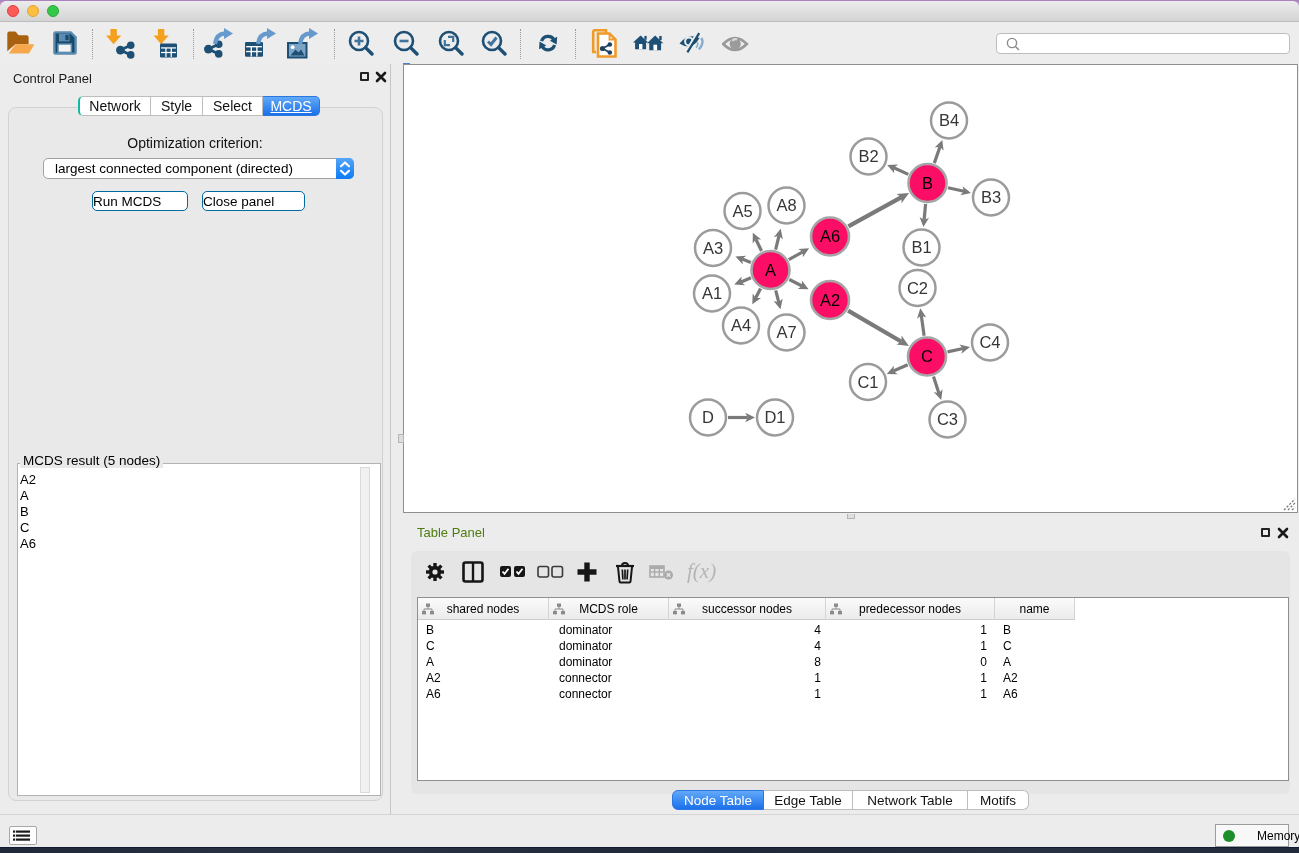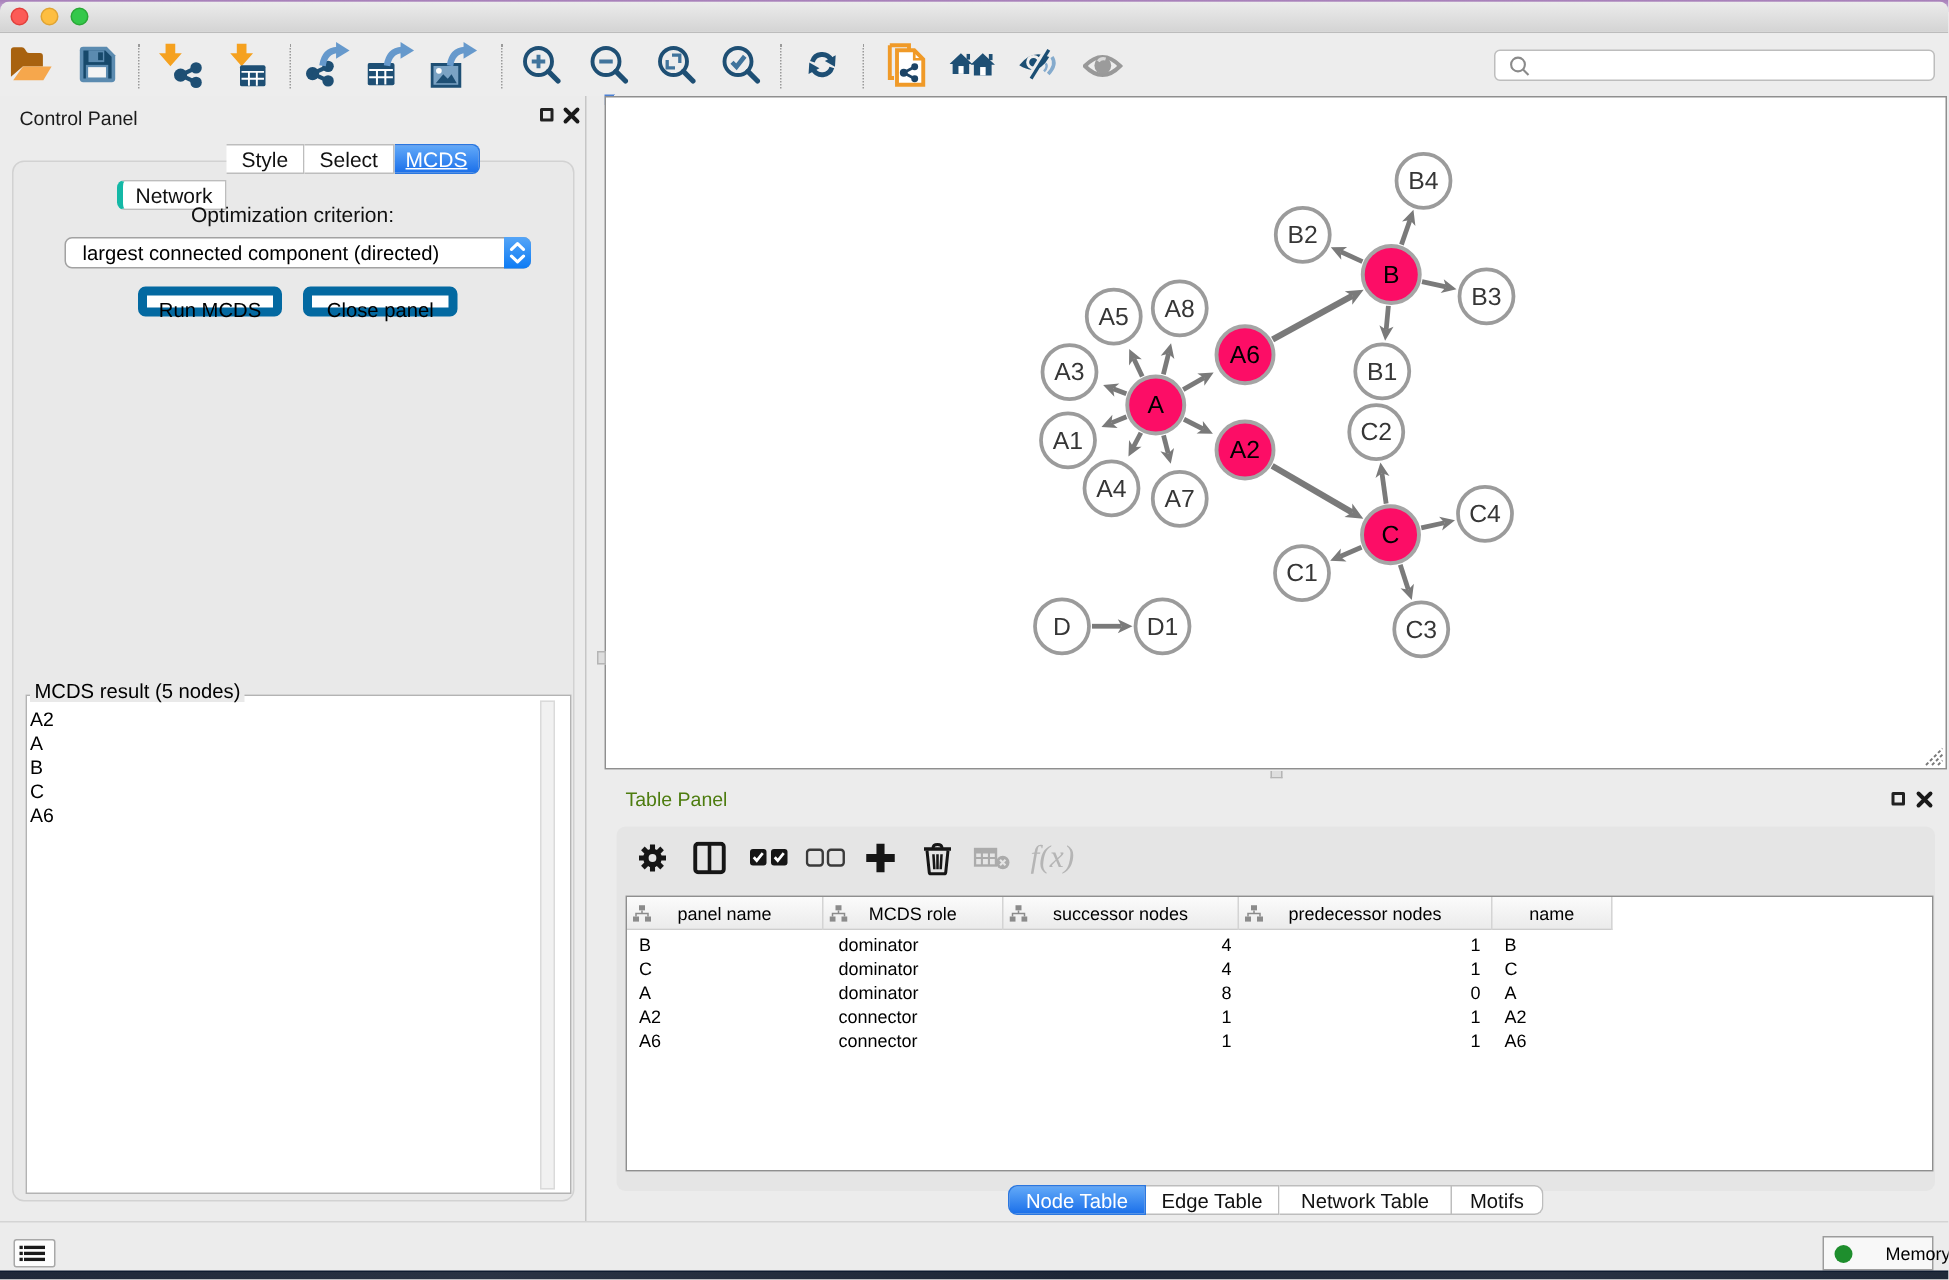--- a/index.html
+++ b/index.html
@@ -22,31 +22,31 @@
 
 #cpanel { left:0; top:64px; width:391px; height:750px; background:#ececec;
   border-right:1px solid #c6c6c6;padding-left:44px; }
 #cpanel-title { position:absolute; left:13px; top:7px; font-size:13px; color:#1b1b1b; }
 .winbtn-sq { position:absolute; width:9px; height:9px; border:2px solid #222; border-radius:1px; }
 #cbox { position:absolute; left:8px; top:43px; width:375px; height:694px;
   background:#e9e9e9; border:1px solid #d2d2d2; border-radius:8px; }
 .tabrow { position:absolute; display:flex; }
 .tab { height:20px; background:#fff; border:1px solid #bdbdbd; border-left:none;
   font-size:14px; color:#111; display:flex; align-items:center; justify-content:center; }
-.tab.first { border-left:4px solid #14b8a6; border-radius:5px 0 0 5px;margin-top:24px; }
+.tab.first { border-left:2px solid #14b8a6; border-radius:5px 0 0 5px; }
 .tab.last { border-radius:0 5px 5px 0;text-decoration:underline; }
 .tab.sel { background:linear-gradient(#62a9f8,#1b70ea); color:#fff; border-color:#2a77e0; }
 #opt-label { position:absolute; left:0; top:71px; width:100%; text-align:center; font-size:14px; color:#101010; }
 #dropdown { position:absolute; left:43px; top:94px; width:311px; height:21px;
   background:#fff; border:1px solid #a2a2a2; border-radius:5px; font-size:13.5px; color:#000; }
 #dropdown span { position:absolute; left:11px; top:2px; }
 #dd-step { position:absolute; right:-1px; top:-1px; width:18px; height:21px;
   background:linear-gradient(#55a5f7,#0d7bf4); border-radius:0 5px 5px 0; }
-.btn { position:absolute; height:20px; background:#fff; border:6px solid #0369a1;
-  border-radius:5px; font-size:13.5px; color:#000; text-align:center; line-height:19px; }
+.btn { position:absolute; height:20px; background:#fff; border:1px solid #0369a1;
+  border-radius:5px; font-size:13.5px; color:#000; line-height:19px; }
 #fieldset-box { position:absolute; left:17px; top:399px; width:364px; height:333px;
   background:#fff; border:1px solid #b3b3b3; }
 #fs-legend { position:absolute; left:20px; top:389px; background:#e9e9e9; padding:0 3px;
   font-size:13.5px; color:#000; }
 #mcds-list { position:absolute; left:20px; top:408px; font-size:13px; color:#000; line-height:16px; }
 #fs-scroll { position:absolute; left:360px; top:403px; width:10px; height:326px;
   background:#f1f1f1; border:1px solid #dadada; }
 
 #netwin { left:403px; top:64px; width:895px; height:449px; background:#fff;
   border:1px solid #8f8f8f; }
@@ -438,21 +438,21 @@
 <div id="thead">
         <div class="hcell" style="left:0px;width:131px;">
           <svg width="12" height="12" viewBox="0 0 12 12" style="position:absolute;left:4px;top:5px">
 <g fill="#8b8b8b">
               <rect x="4" y="0.5" width="4" height="3.4"></rect>
               <rect x="0" y="8" width="4" height="3.4"></rect>
               <rect x="8" y="8" width="4" height="3.4"></rect>
             </g>
 <path d="M6 4 L6 6 M2 8 L2 6 L10 6 L10 8" fill="none" stroke="#8b8b8b" stroke-width="1"></path>
           </svg>
-          <div class="hlab">panel name</div>
+          <div class="hlab">shared nodes</div>
         </div>
         <div class="hcell" style="left:131px;width:120px;">
           <svg width="12" height="12" viewBox="0 0 12 12" style="position:absolute;left:4px;top:5px">
 <g fill="#8b8b8b">
               <rect x="4" y="0.5" width="4" height="3.4"></rect>
               <rect x="0" y="8" width="4" height="3.4"></rect>
               <rect x="8" y="8" width="4" height="3.4"></rect>
             </g>
 <path d="M6 4 L6 6 M2 8 L2 6 L10 6 L10 8" fill="none" stroke="#8b8b8b" stroke-width="1"></path>
           </svg>

